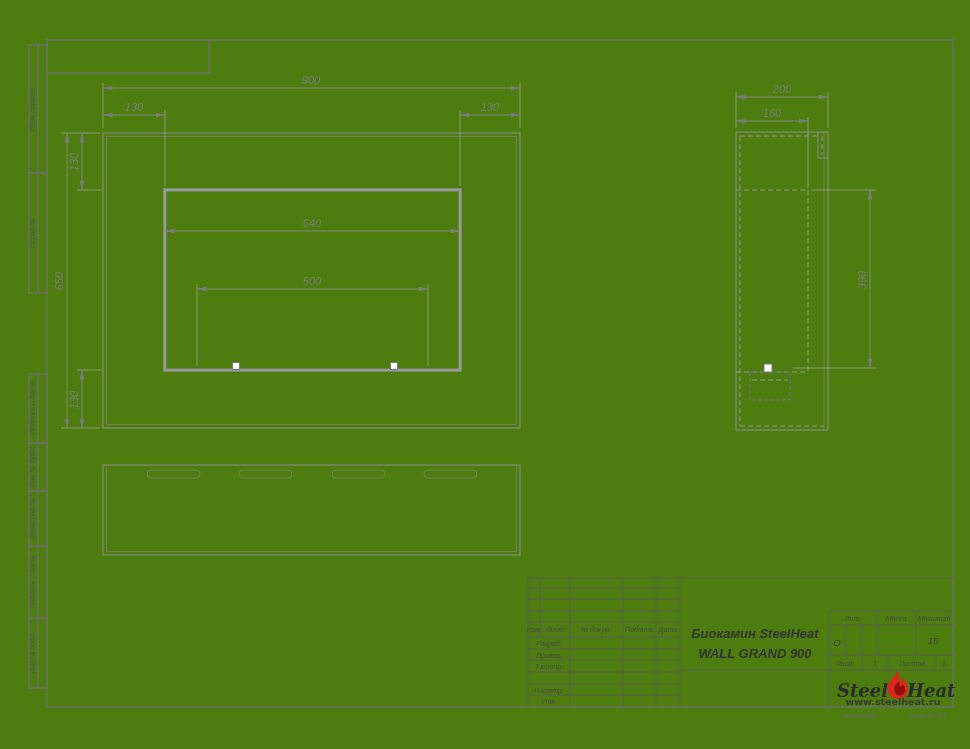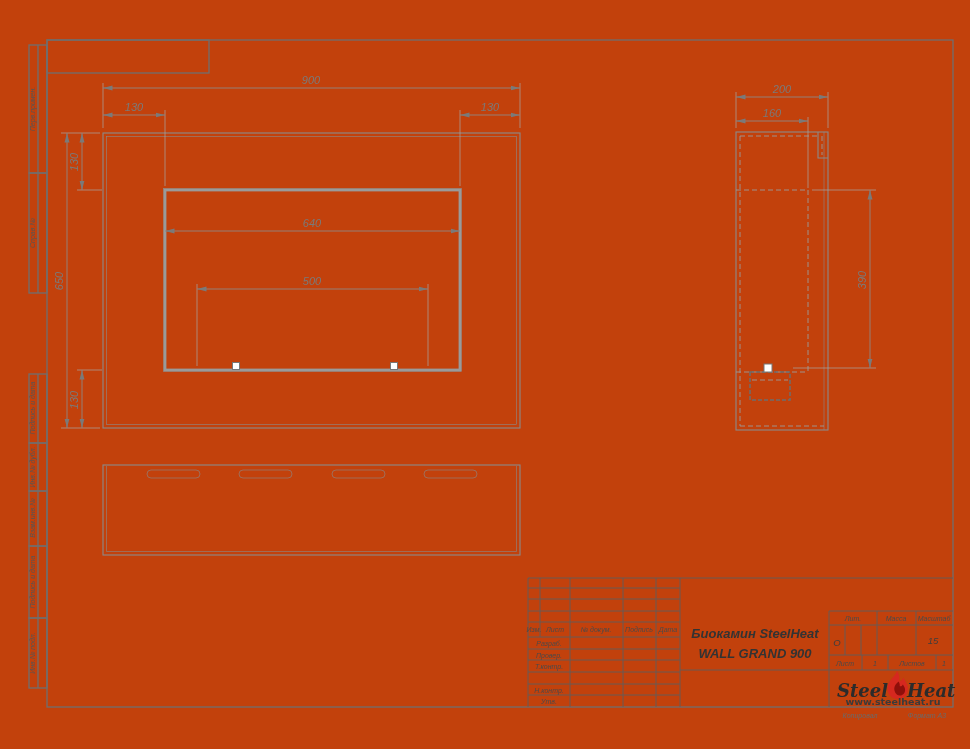--- a/index.html
+++ b/index.html
@@ -1,16 +1,16 @@
 <!DOCTYPE html>
 <html><head>
 <meta charset="utf-8">
 <style>
   html,body{margin:0;padding:0;background:#fff;}
-  #sheet{width:970px;height:749px;position:relative;background:#c2410c;font-family:"Liberation Sans",sans-serif;}
+  #sheet{width:970px;height:749px;position:relative;background:#4d7c0f;font-family:"Liberation Sans",sans-serif;}
   svg{display:block;}
   .frame{stroke:#6f6f6f;stroke-width:1.3;fill:none;}
   .tbl{stroke:#5f5f5f;stroke-width:0.9;fill:none;}
   .cont{stroke:#8a8a8a;stroke-width:1.1;fill:none;}
   .cont2{stroke:#8a8a8a;stroke-width:0.6;fill:none;}
   .thick{stroke:#9a9a9a;stroke-width:2.8;fill:none;}
   .dimline{stroke:#8c8c8c;stroke-width:0.85;fill:none;}
   .extline{stroke:#a8a8a8;stroke-width:0.7;fill:none;}
   .hid{stroke:#9b9b9b;stroke-width:0.9;fill:none;stroke-dasharray:5,3;}
   .hid2{stroke:#6e6e6e;stroke-width:1.5;fill:none;stroke-dasharray:4,2;}

